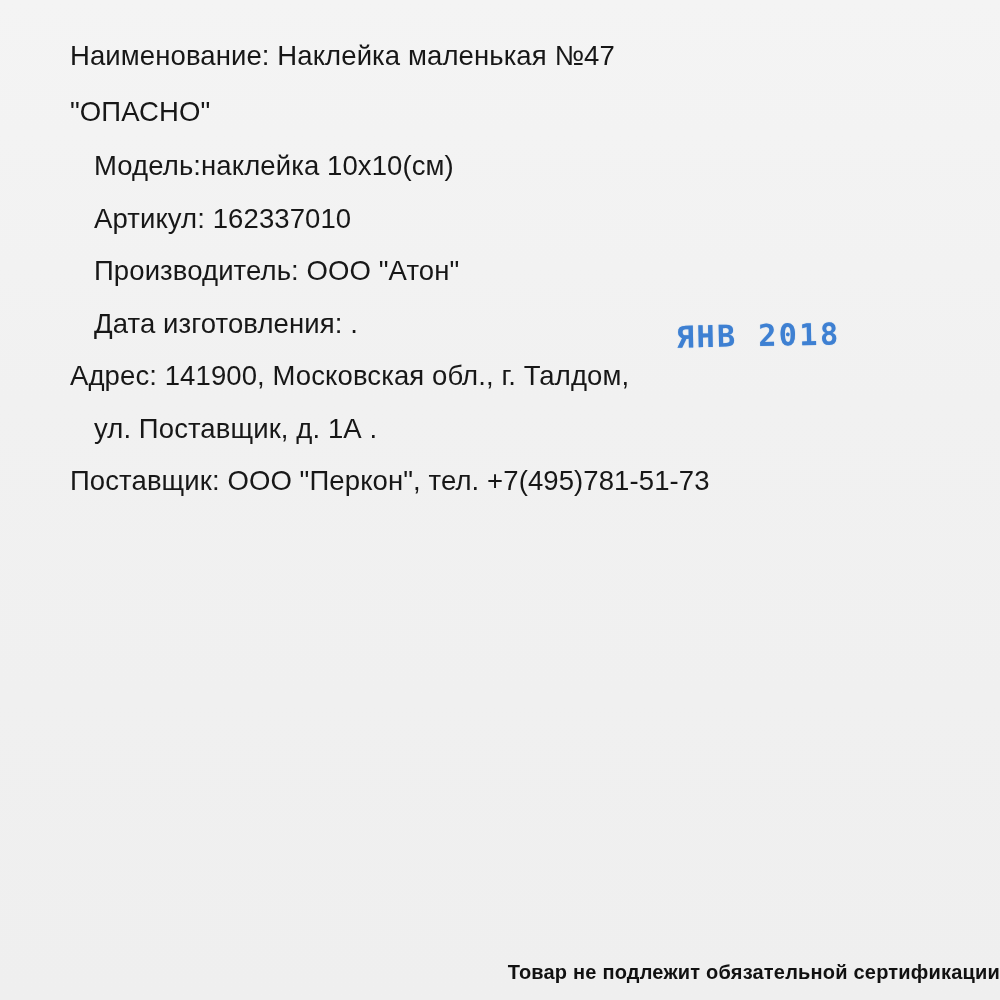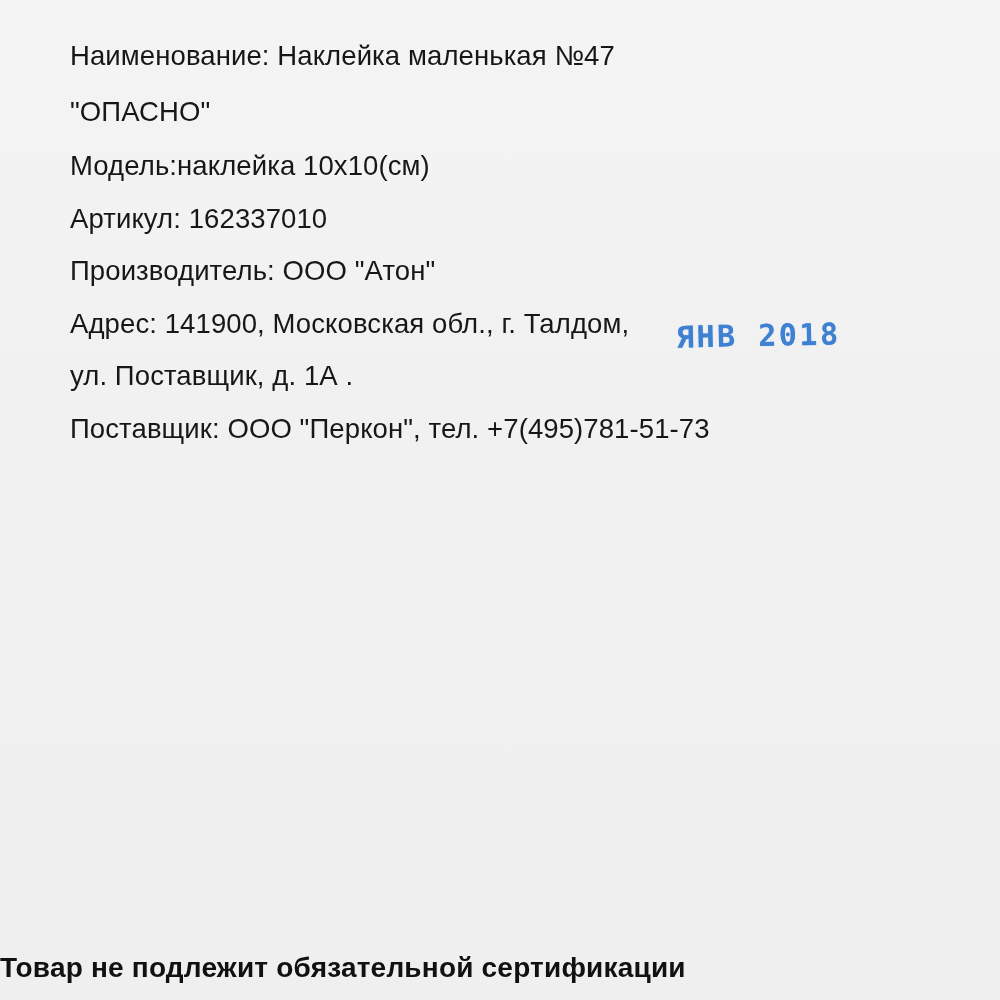--- a/index.html
+++ b/index.html
@@ -28,21 +28,21 @@
   .line {
     color: #171717;
     font-size: 27.5px;
     line-height: 1.0;
     letter-spacing: 0.1px;
     white-space: pre;
     margin: 0 0 0 0;
   }
   .spaced-1 { margin-bottom: 28px; }
   .spaced-2 { margin-bottom: 27px; }
-  .spaced-3 { margin-bottom: 25px; }
+  .spaced-3 { margin-bottom: 25px; margin-left: 24px; }
   .tight { margin-bottom: 25px; }
 
   .stamp {
     position: absolute;
     left: 676px;
     top: 318px;
     color: #2f77d0;
     font-family: "DejaVu Sans Mono", monospace;
     font-size: 30px;
     font-weight: bold;
@@ -50,38 +50,40 @@
     transform: rotate(-1.2deg);
     opacity: 0.92;
     text-shadow: 0 0 1px rgba(47,119,208,0.5);
   }
 
   .footer-note {
     position: absolute;
     left: 0;
     right: 0;
     bottom: 16px;
-    text-align: left;
+    text-align: right;
     color: #111111;
-    font-size: 28px;
+    font-size: 20px;
     font-weight: bold;
     letter-spacing: 0.2px;
+    padding-left: 38px;
   }
 </style>
 </head>
 <body>
 
 <div class="label-sheet">
 
   <div class="label-body">
     <p class="line spaced-1">Наименование: Наклейка маленькая №47</p>
     <p class="line spaced-2">"ОПАСНО"</p>
     <p class="line spaced-3">Модель:наклейка 10х10(см)</p>
     <p class="line spaced-3">Артикул: 162337010</p>
     <p class="line spaced-3">Производитель: ООО "Атон"</p>
+    <p class="line spaced-3">Дата изготовления: .</p>
     <p class="line tight">Адрес: 141900, Московская обл., г. Талдом,</p>
     <p class="line spaced-3">ул. Поставщик, д. 1А .</p>
     <p class="line">Поставщик: ООО "Перкон", тел. +7(495)781-51-73</p>
   </div>
 
   <div class="stamp">ЯНВ 2018</div>
 
   <div class="footer-note">Товар не подлежит обязательной сертификации</div>
 
 </div>

